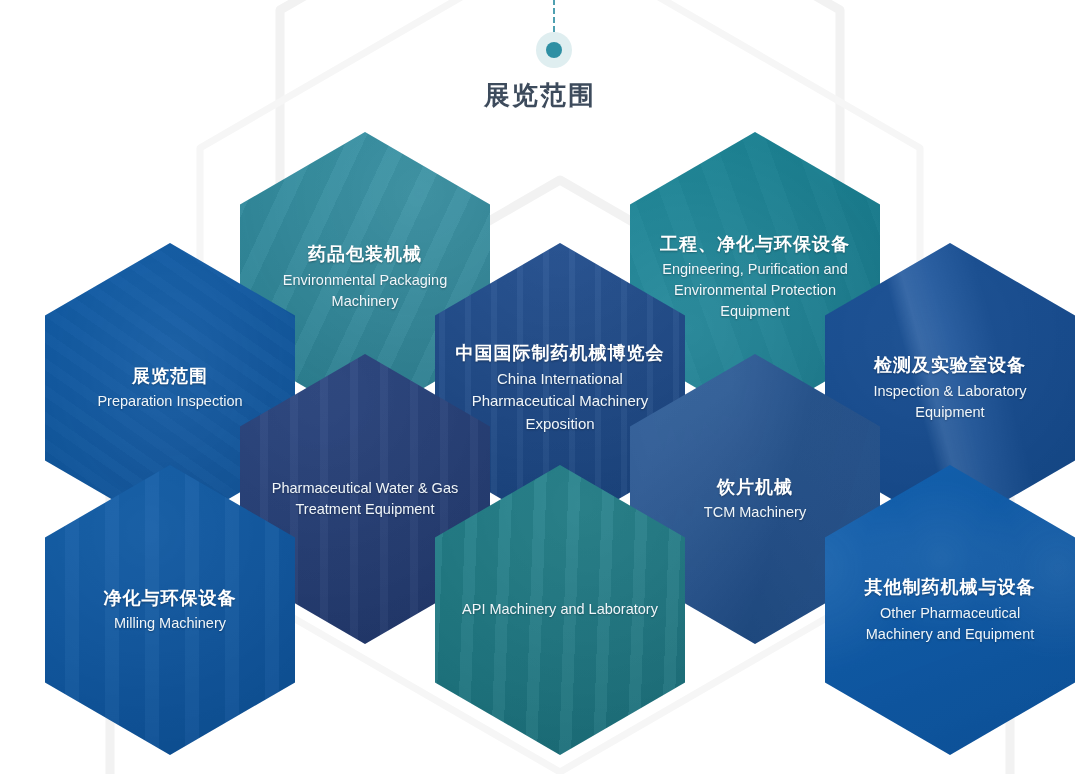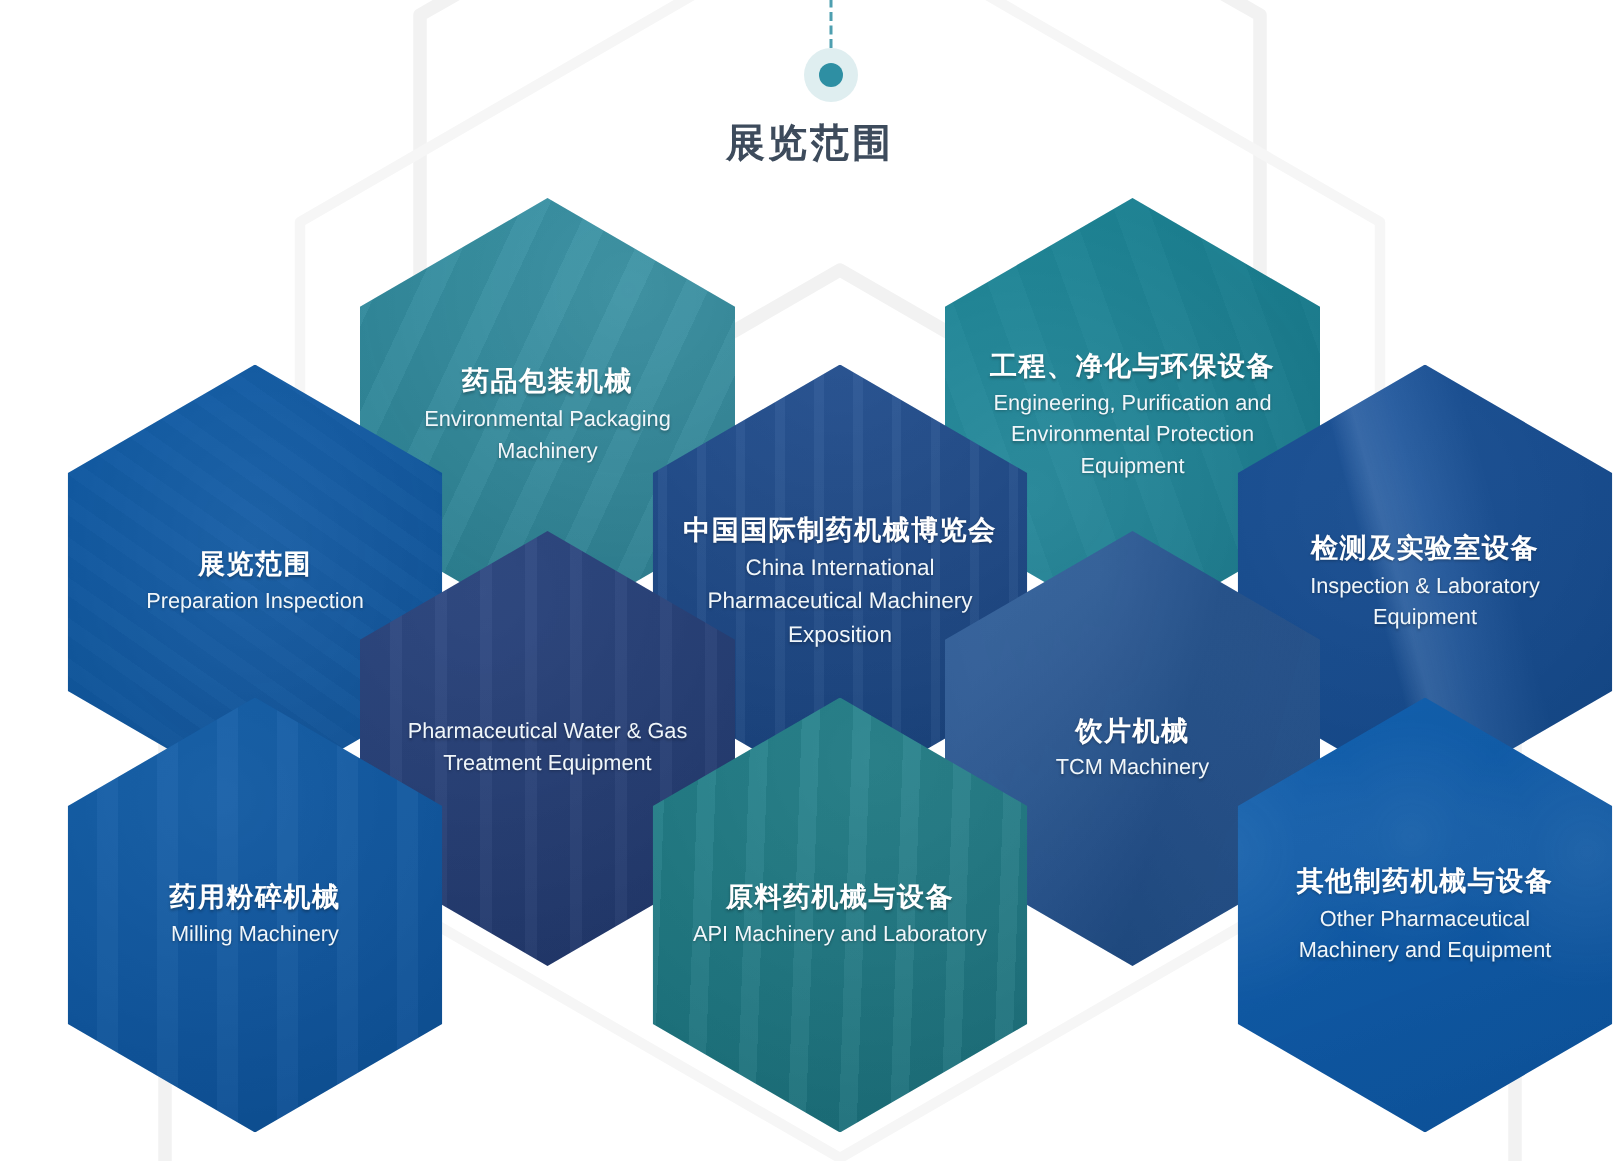--- a/index.html
+++ b/index.html
@@ -231,32 +231,31 @@
       <div class="hex-en">TCM Machinery</div>
     </div>
   </div>
 
   <div class="hexwrap" style="left:45px; top:465px;">
     <div class="hex">
       <div class="hex-tint" style="background:linear-gradient(150deg,#0a5aa8,#0a4f97);"></div>
       <div class="hex-img" style="background-image:repeating-linear-gradient(90deg, rgba(255,255,255,.10) 0 14px, rgba(0,0,0,.08) 14px 40px), radial-gradient(circle at 45% 35%, rgba(255,255,255,.24), rgba(0,0,0,.22) 70%);"></div>
     </div>
     <div class="hex-label">
-      <div class="hex-cn">药用粉碎机械</div>
+      <div class="hex-cn">净化与环保设备</div>
       <div class="hex-en">Milling Machinery</div>
     </div>
   </div>
 
   <div class="hexwrap" style="left:435px; top:465px;">
     <div class="hex">
       <div class="hex-tint" style="background:linear-gradient(150deg,#1c7f89,#1a727e);"></div>
       <div class="hex-img" style="background-image:repeating-linear-gradient(92deg, rgba(255,255,255,.14) 0 12px, rgba(0,0,0,.12) 12px 34px), radial-gradient(circle at 55% 30%, rgba(255,255,255,.26), rgba(0,0,0,.26) 70%);"></div>
     </div>
     <div class="hex-label">
-      <div class="hex-cn">原料药机械与设备</div>
       <div class="hex-en">API Machinery and Laboratory</div>
     </div>
   </div>
 
   <div class="hexwrap" style="left:825px; top:465px;">
     <div class="hex">
       <div class="hex-tint" style="background:linear-gradient(150deg,#0a5cae,#0b529d);"></div>
       <div class="hex-img" style="background-image:radial-gradient(circle at 20% 42%, rgba(255,255,255,.30), rgba(255,255,255,0) 22%), radial-gradient(circle at 48% 40%, rgba(255,255,255,.26), rgba(255,255,255,0) 20%), radial-gradient(circle at 74% 42%, rgba(255,255,255,.26), rgba(255,255,255,0) 20%), linear-gradient(160deg, rgba(255,255,255,.16), rgba(0,0,0,.22));"></div>
     </div>
     <div class="hex-label">

